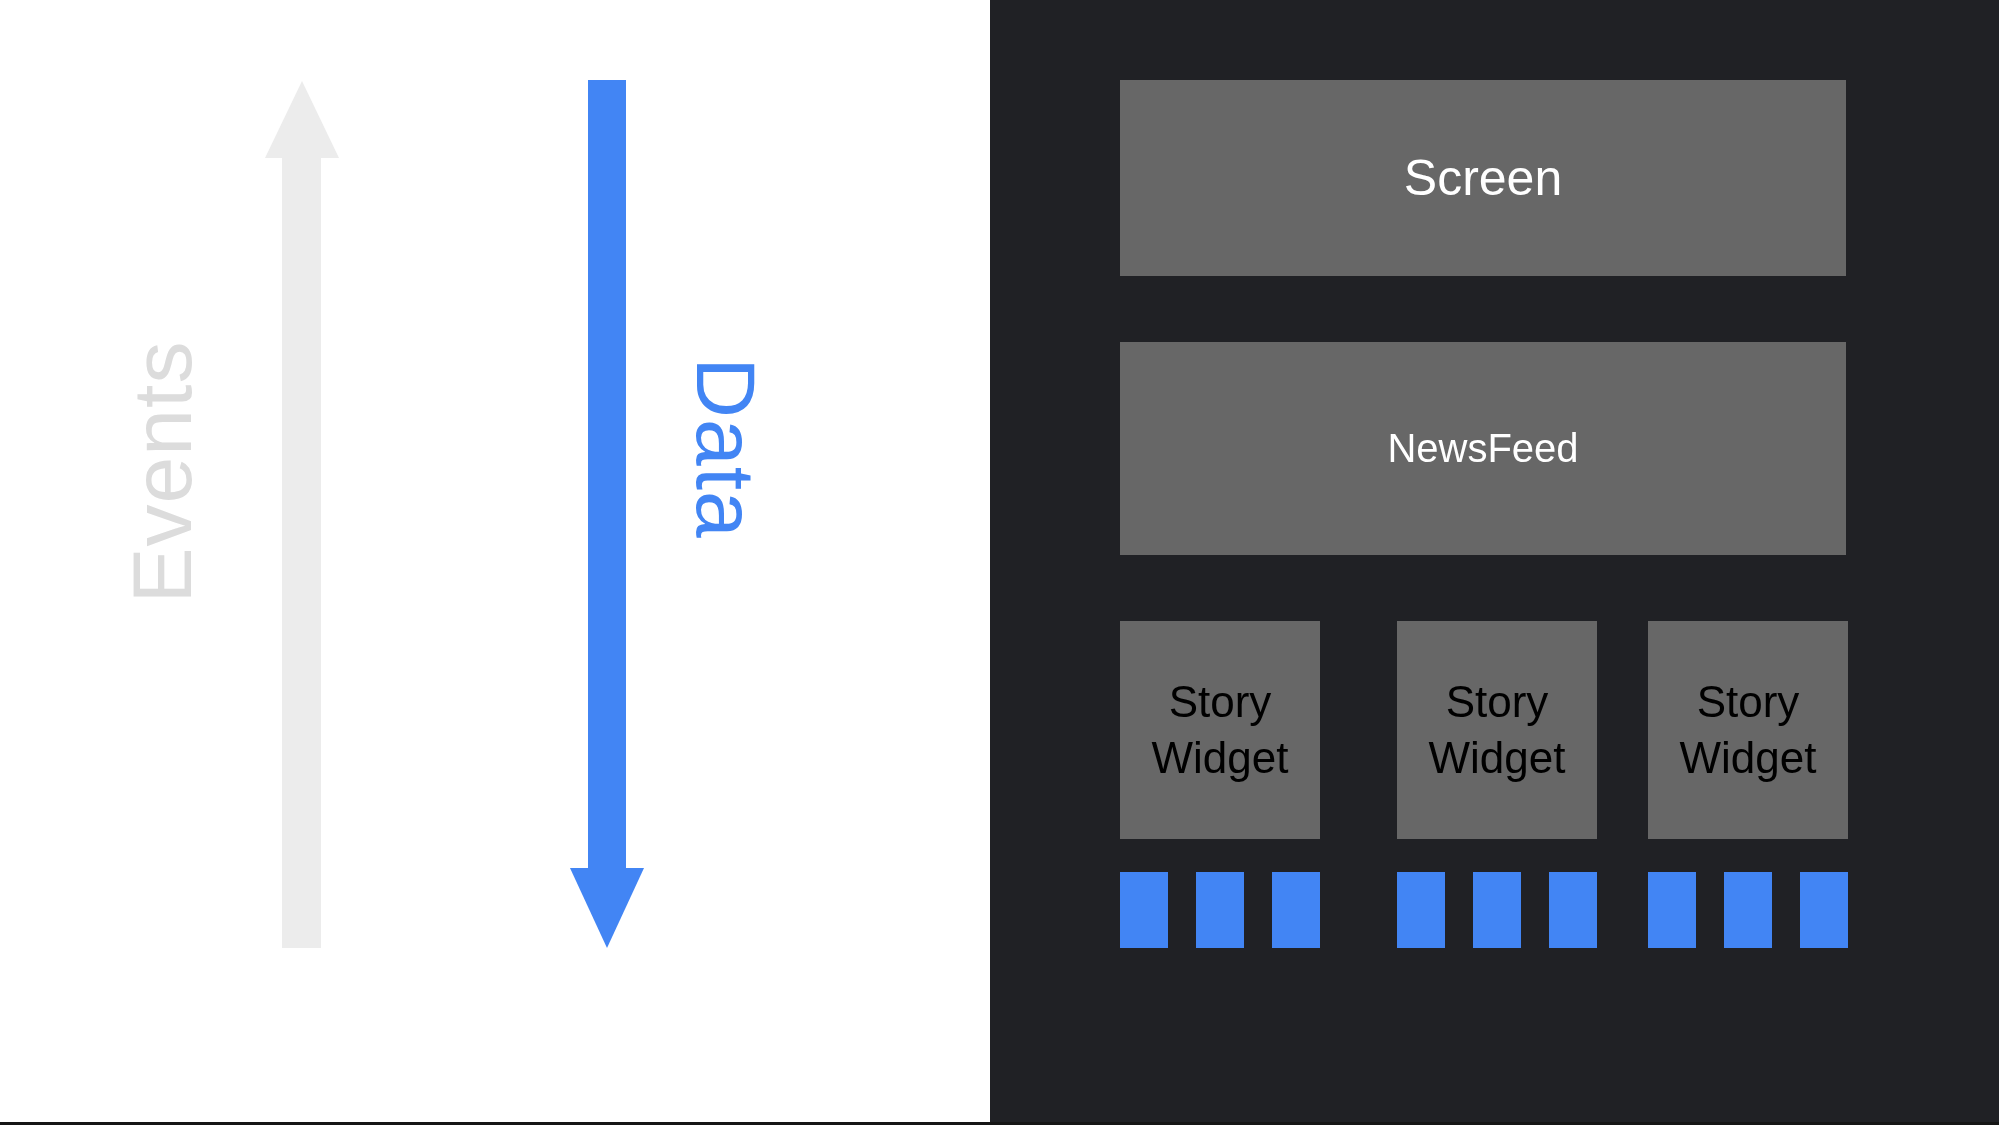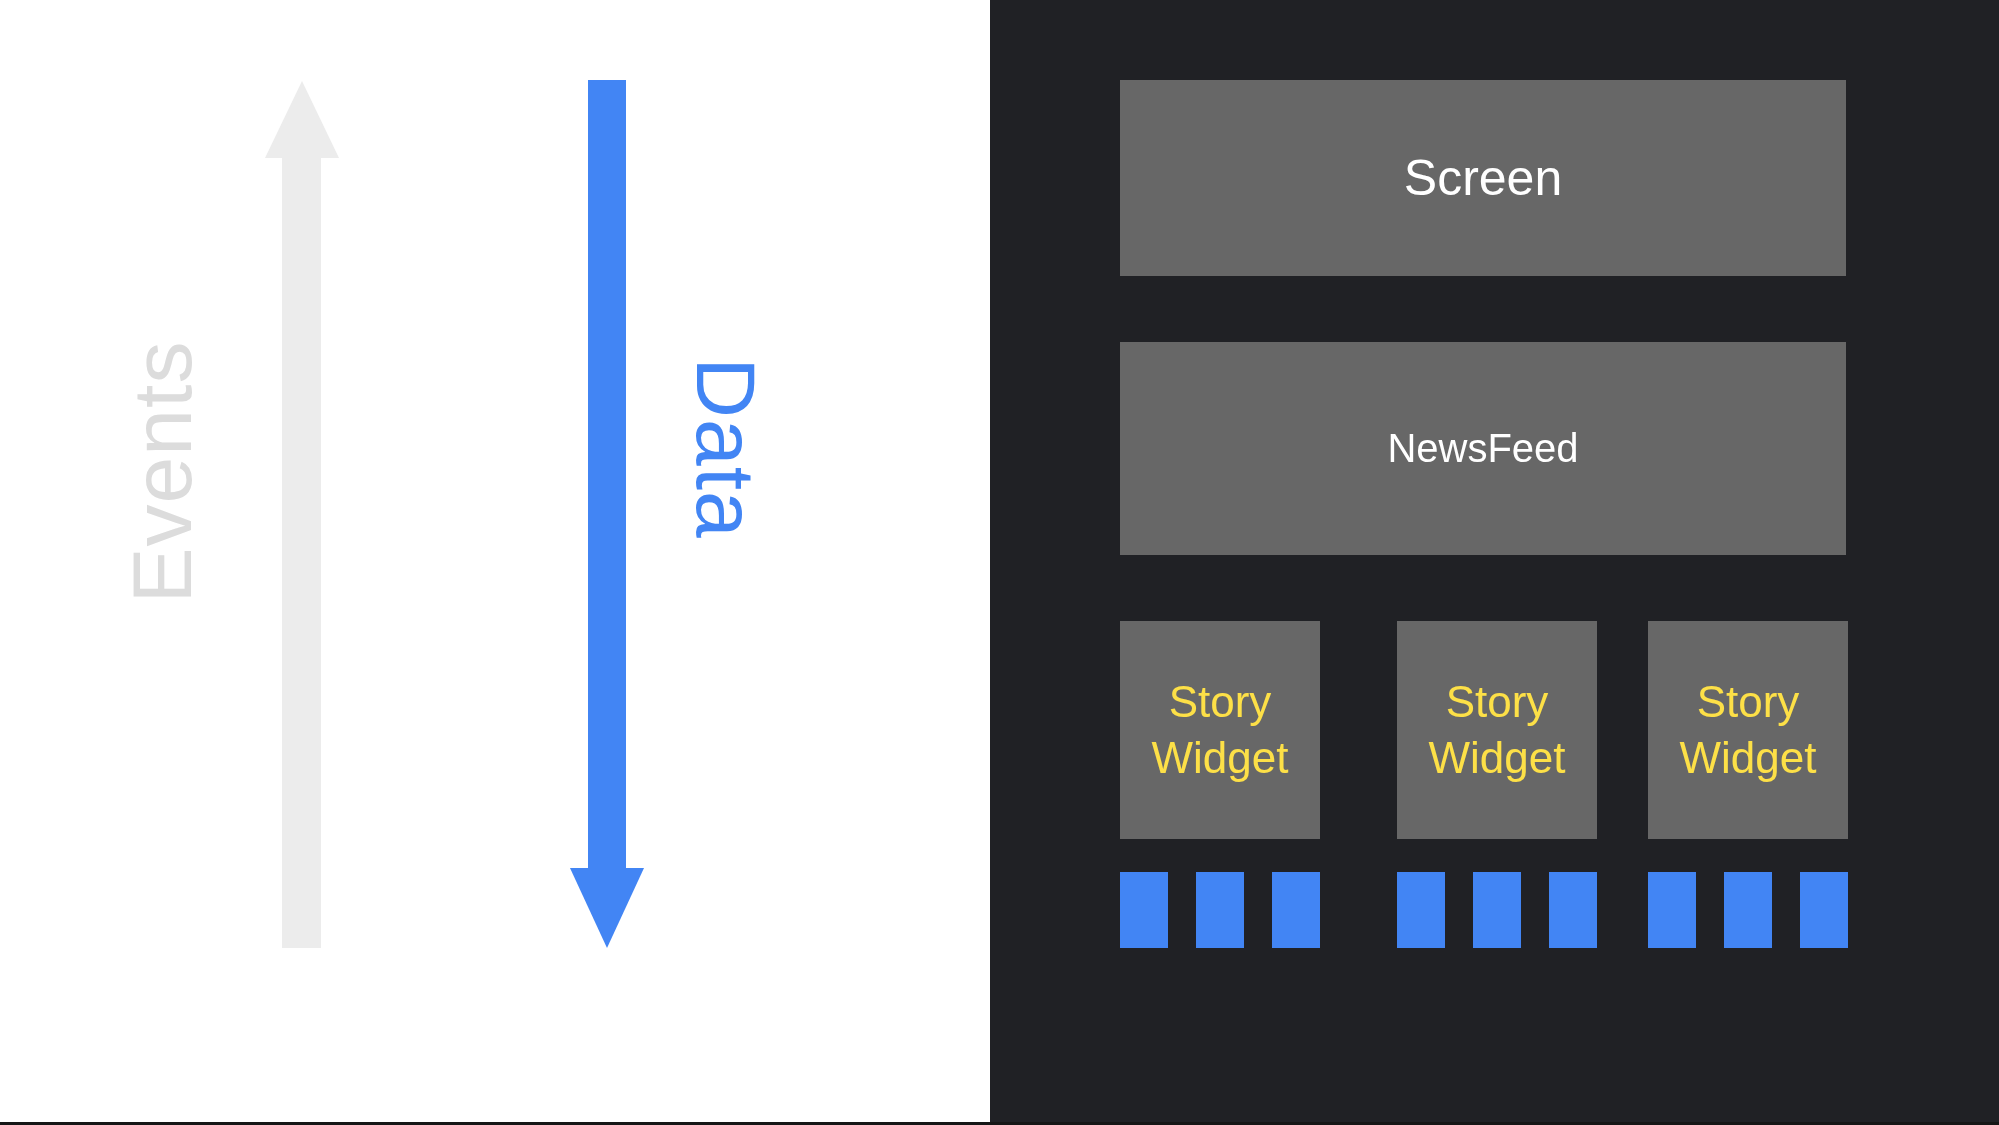--- a/index.html
+++ b/index.html
@@ -100,21 +100,21 @@
     top: 621px;
     width: 200px;
   }
   .story-group.g0 { left: 130px; }
   .story-group.g1 { left: 407px; }
   .story-group.g2 { left: 658px; }
   .story-box {
     position: relative;
     width: 200px; height: 218px;
     background: #676767;
-    color: #fde047;
+    color: #000000;
     font-size: 44px;
     line-height: 56px;
     display: flex;
     align-items: center;
     justify-content: center;
     text-align: center;
   }
   .story-box span { display: inline-block; width: 170px; }
   .data-squares {
     margin-top: 33px;

